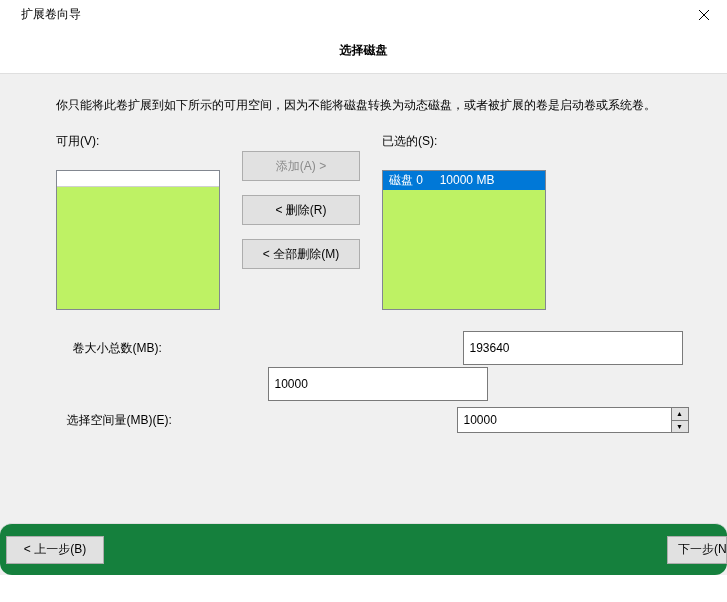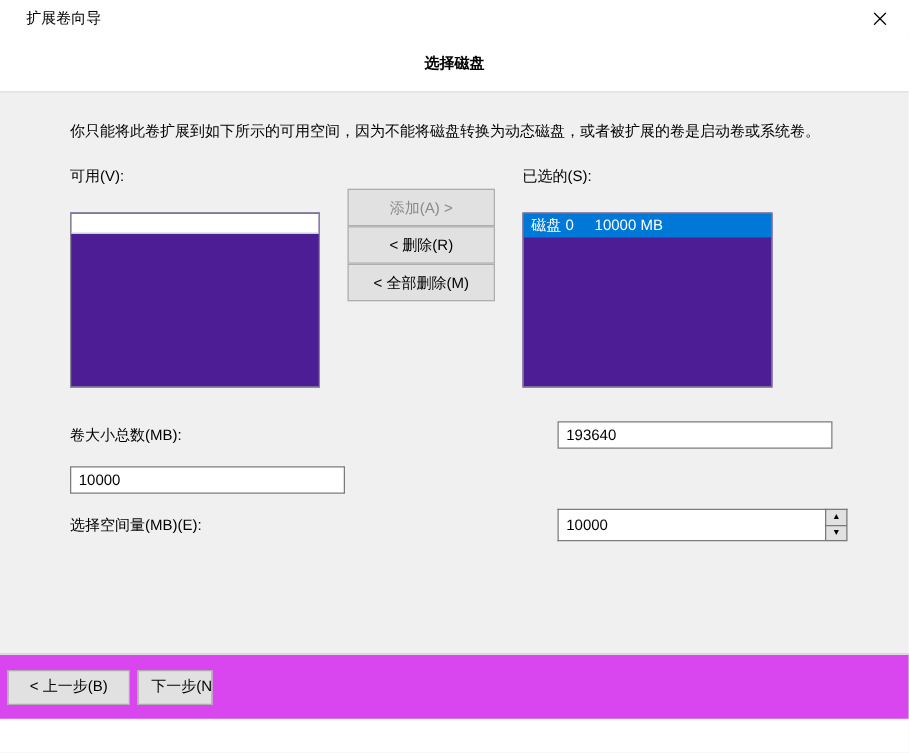--- a/index.html
+++ b/index.html
@@ -59,23 +59,23 @@
   }
 
   .lists {
     display: flex;
     align-items: flex-start;
   }
   .col { display: flex; flex-direction: column; }
   .col-label { margin-bottom: 20px; }
 
   .listbox {
-    background: #4c1d95;
+    background: #bef264;
     border: 1px solid #828790;
-    width: 200px;
+    width: 164px;
     height: 140px;
     overflow: auto;
   }
   .listbox.available .lb-header {
     height: 16px;
     border-bottom: 1px solid #d0d0d0;
     background: #fff;
   }
   .listbox .item {
     padding: 1px 6px;
@@ -83,20 +83,21 @@
     font-size: 12px;
   }
   .listbox .item.selected {
     background: #0078d7;
     color: #fff;
   }
 
   .mid-buttons {
     display: flex;
     flex-direction: column;
+    gap: 14px;
     margin: 18px 22px 0 22px;
   }
   .mid-buttons button {
     width: 118px;
     height: 30px;
     border: 1px solid #adadad;
     background: #e1e1e1;
     font-family: inherit;
     font-size: 12px;
     cursor: pointer;
@@ -108,25 +109,26 @@
 
   
   .form {
     margin-top: 26px;
   }
   .row {
     display: flex;
     align-items: center;
     height: 24px;
     margin-bottom: 12px;
+    justify-content: center;
   }
   .row .label { width: 390px; }
   .ro-field {
     width: 220px;
-    height: 22px;
+    height: 34px;
     border: 1px solid #7a7a7a;
     background: #fff;
     padding: 0 6px;
     display: flex;
     align-items: center;
     font-size: 12px;
   }
   .spinner-wrap {
     display: flex;
     width: 232px;
@@ -157,25 +159,26 @@
     cursor: pointer;
   }
   .spin-btns button:first-child { border-bottom: none; }
 
   
   .footer {
     position: absolute;
     left: 0; right: 0; bottom: 0;
     height: 52px;
     border-top: 1px solid #dfdfdf;
-    background: #d946ef;
-    display: flex;
-    align-items: center;
-    justify-content: flex-start;
+    background: #15803d;
+    display: flex;
+    align-items: center;
+    justify-content: space-between;
     padding-right: 0;
+    border-radius: 12px;
   }
   .footer button {
     width: 98px;
     height: 28px;
     border: 1px solid #adadad;
     background: #e1e1e1;
     font-family: inherit;
     font-size: 12px;
     margin-left: 6px;
     cursor: pointer;

